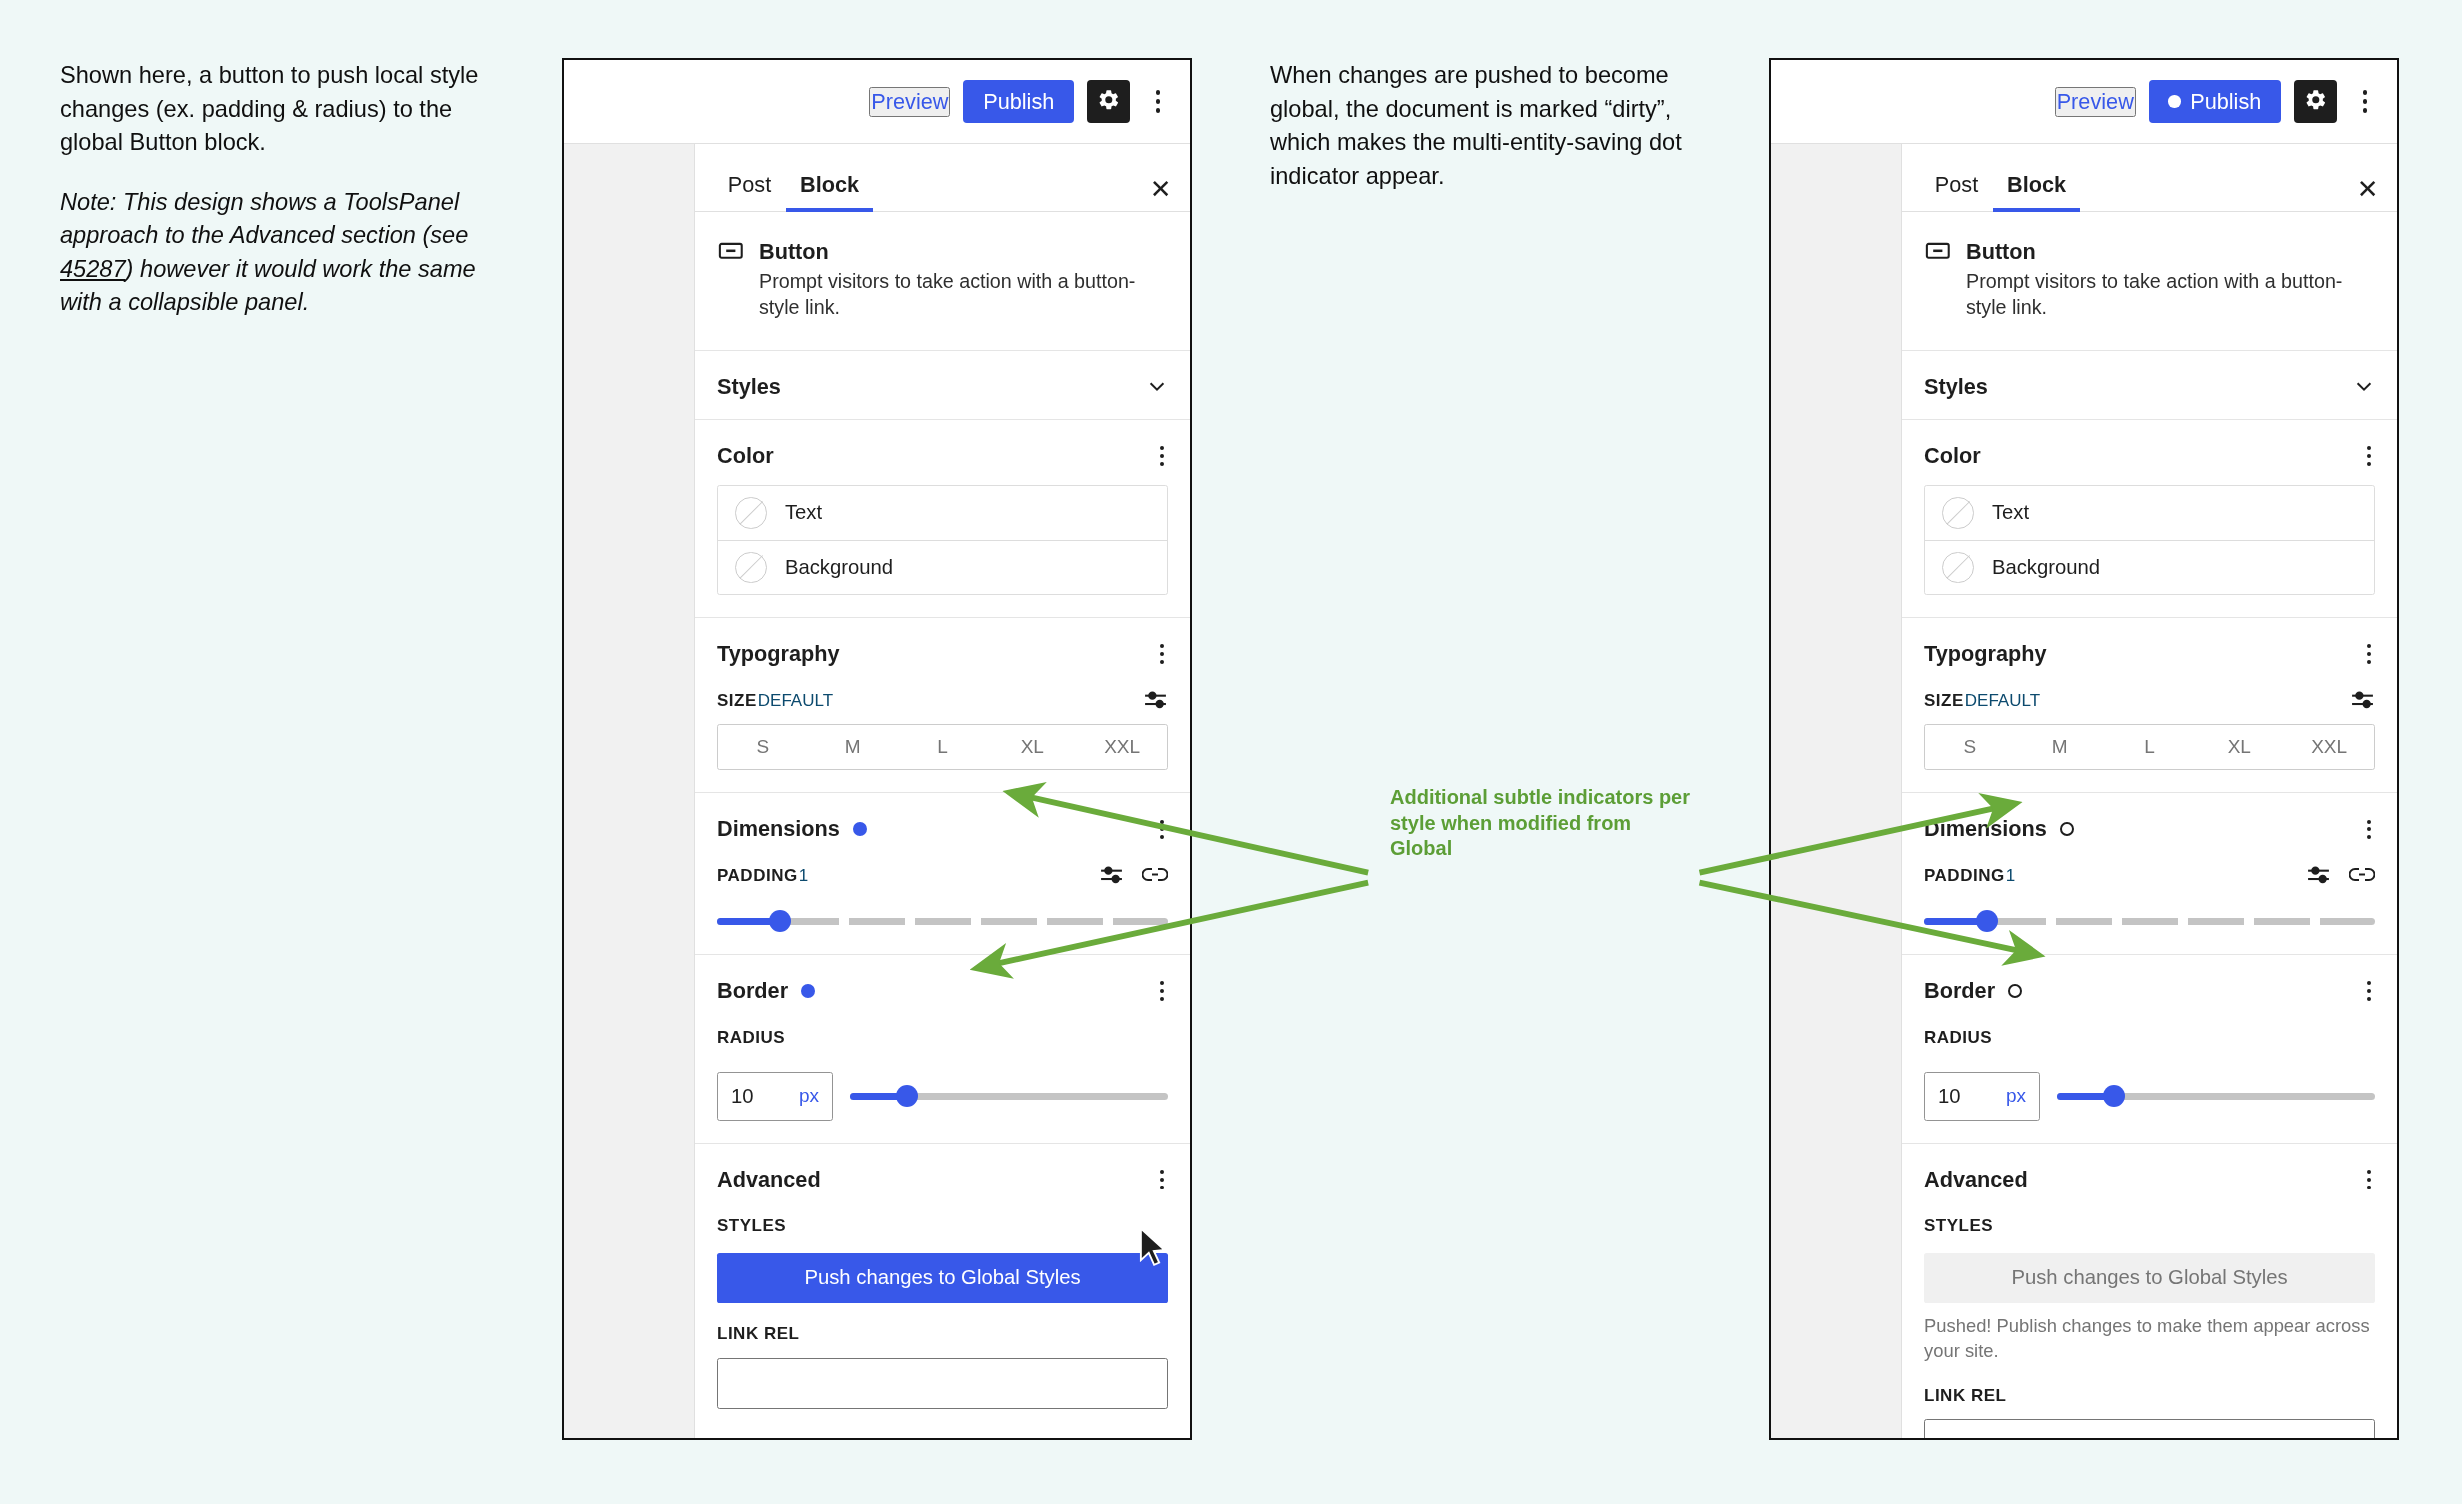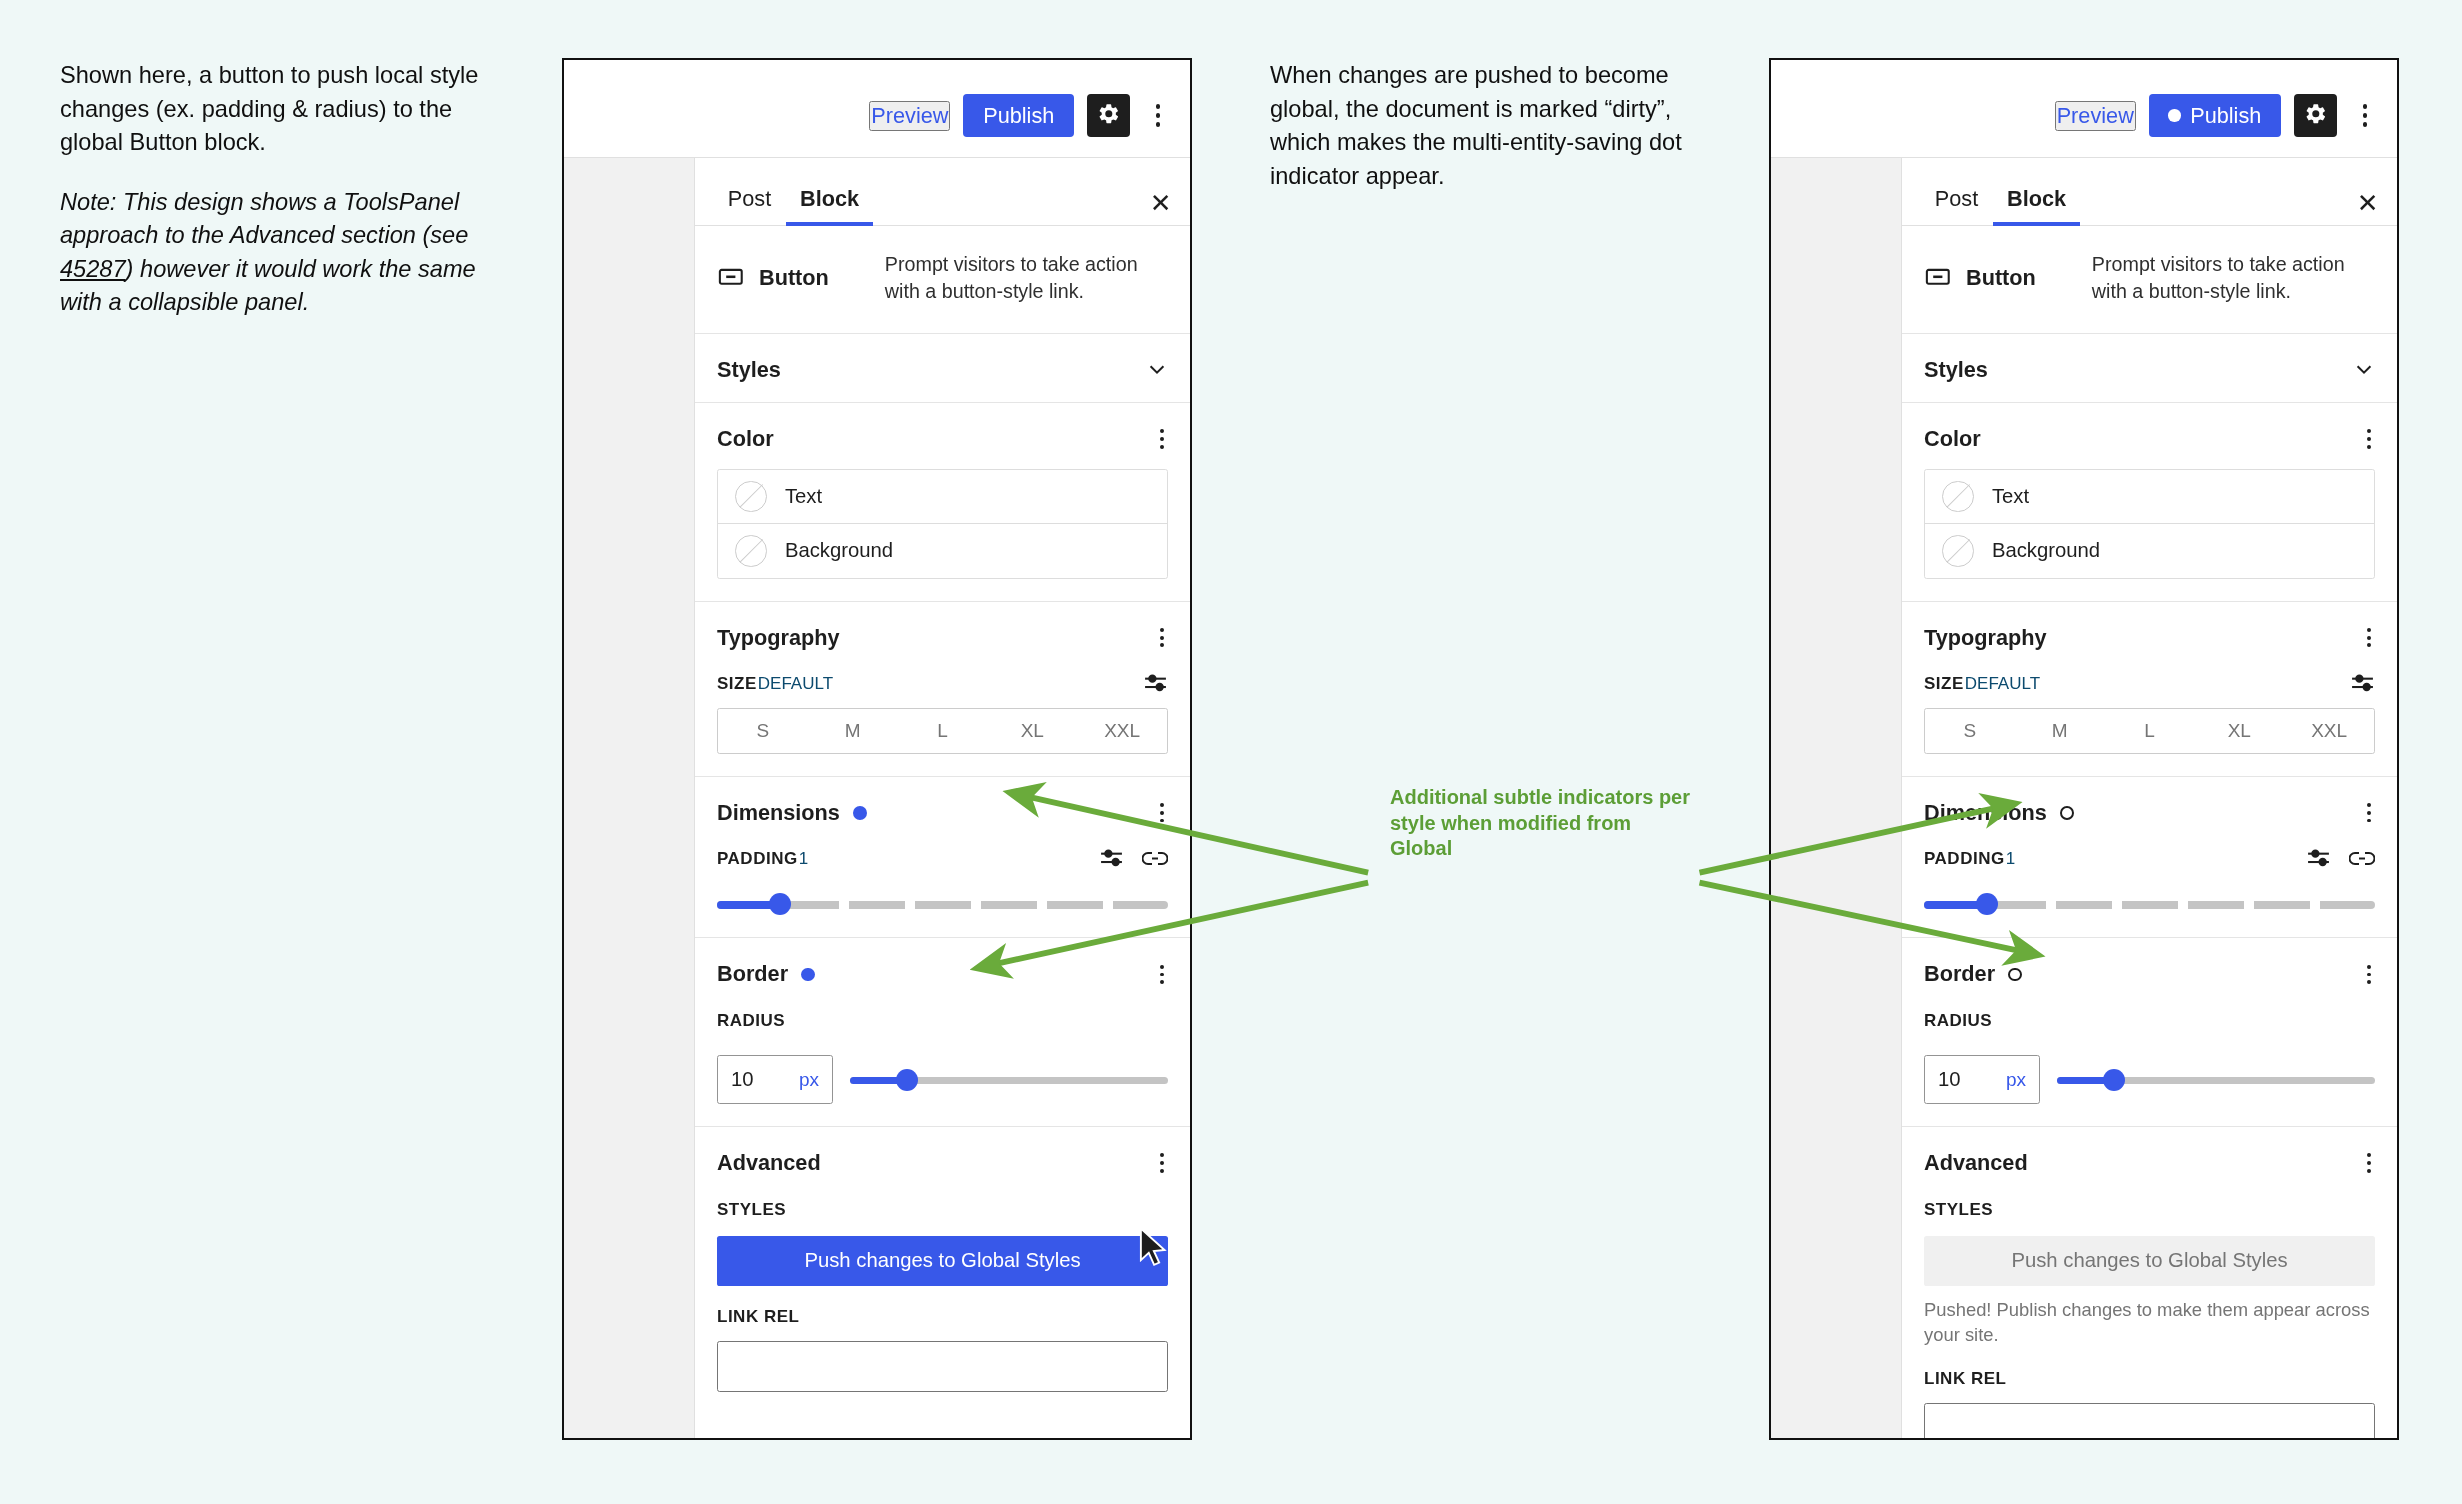--- a/index.html
+++ b/index.html
@@ -36,21 +36,20 @@
     overflow: hidden;
   }
   #editor-left  { left: 562px;  top: 58px; width: 630px; height: 1382px; }
   #editor-right { left: 1769px; top: 58px; width: 630px; height: 1382px; }
 
   .topbar {
     height: 84px; flex: 0 0 84px; background: #fff;
     display: flex; align-items: center; justify-content: flex-end;
     padding-right: 17px; gap: 13px;
     border-bottom: 1.3px solid #e0e0e0;
-    margin-top: 14px;
   }
   .preview-link { color: #3858e9; font-size: 21.7px; }
   .publish-btn {
     background: #3858e9; color: #fff; font-size: 21.7px;
     border-radius: 3.9px; padding: 10.5px 19.7px; border: none;
     display: flex; align-items: center; gap: 9.2px; line-height: 1;
   }
   .pub-dot { width: 12.5px; height: 12.5px; border-radius: 50%; background: #fff; flex:0 0 12.5px; }
   .gear-btn {
     background: #1e1e1e; border-radius: 3.9px; width: 43px; height: 43px;
@@ -81,21 +80,21 @@
   .tab.active { font-weight: bold; }
   .tab.active::after {
     content: ""; position: absolute; left: 0; right: 0; bottom: -1.3px;
     height: 4.6px; background: #3858e9;
   }
   .tab-close { margin-left: auto; font-size: 26px; color: #1e1e1e; padding-bottom: 9.2px; background:none;border:none; line-height:1; }
 
   .section { border-bottom: 1.3px solid #e5e5e5; padding: 21px 22px 22px 22px; }
   .section.tight { padding-bottom: 17px; }
 
-  .blockcard { display: flex; gap: 14px; padding: 25px 22px 29px 22px; border-bottom: 1.3px solid #e5e5e5; }
+  .blockcard { display: flex; flex-direction: column; gap: 1px; padding: 25px 22px 29px 22px; border-bottom: 1.3px solid #e5e5e5; }
   .blockcard-head { display: flex; align-items: center; gap: 14.4px; }
   .blockcard-title { font-size: 21.7px; font-weight: bold; color: #1e1e1e; }
   .blockcard-desc { font-size: 19.7px; color: #2f2f2f; line-height: 1.35; padding-left: 42px; padding-right: 26px; }
 
   .row-head { display: flex; align-items: center; height: 30px; }
   .row-title { font-size: 21.7px; font-weight: bold; color: #1e1e1e; }
   .chevron { margin-left: auto; }
 
   .dot-ind { width: 13.8px; height: 13.8px; border-radius: 50%; background: #3858e9; margin-left: 13px; flex:0 0 13.8px; }
   .ring-ind { width: 13.8px; height: 13.8px; border-radius: 50%; border: 2.6px solid #1e1e1e; margin-left: 13px; flex:0 0 13.8px; box-sizing: border-box; }

